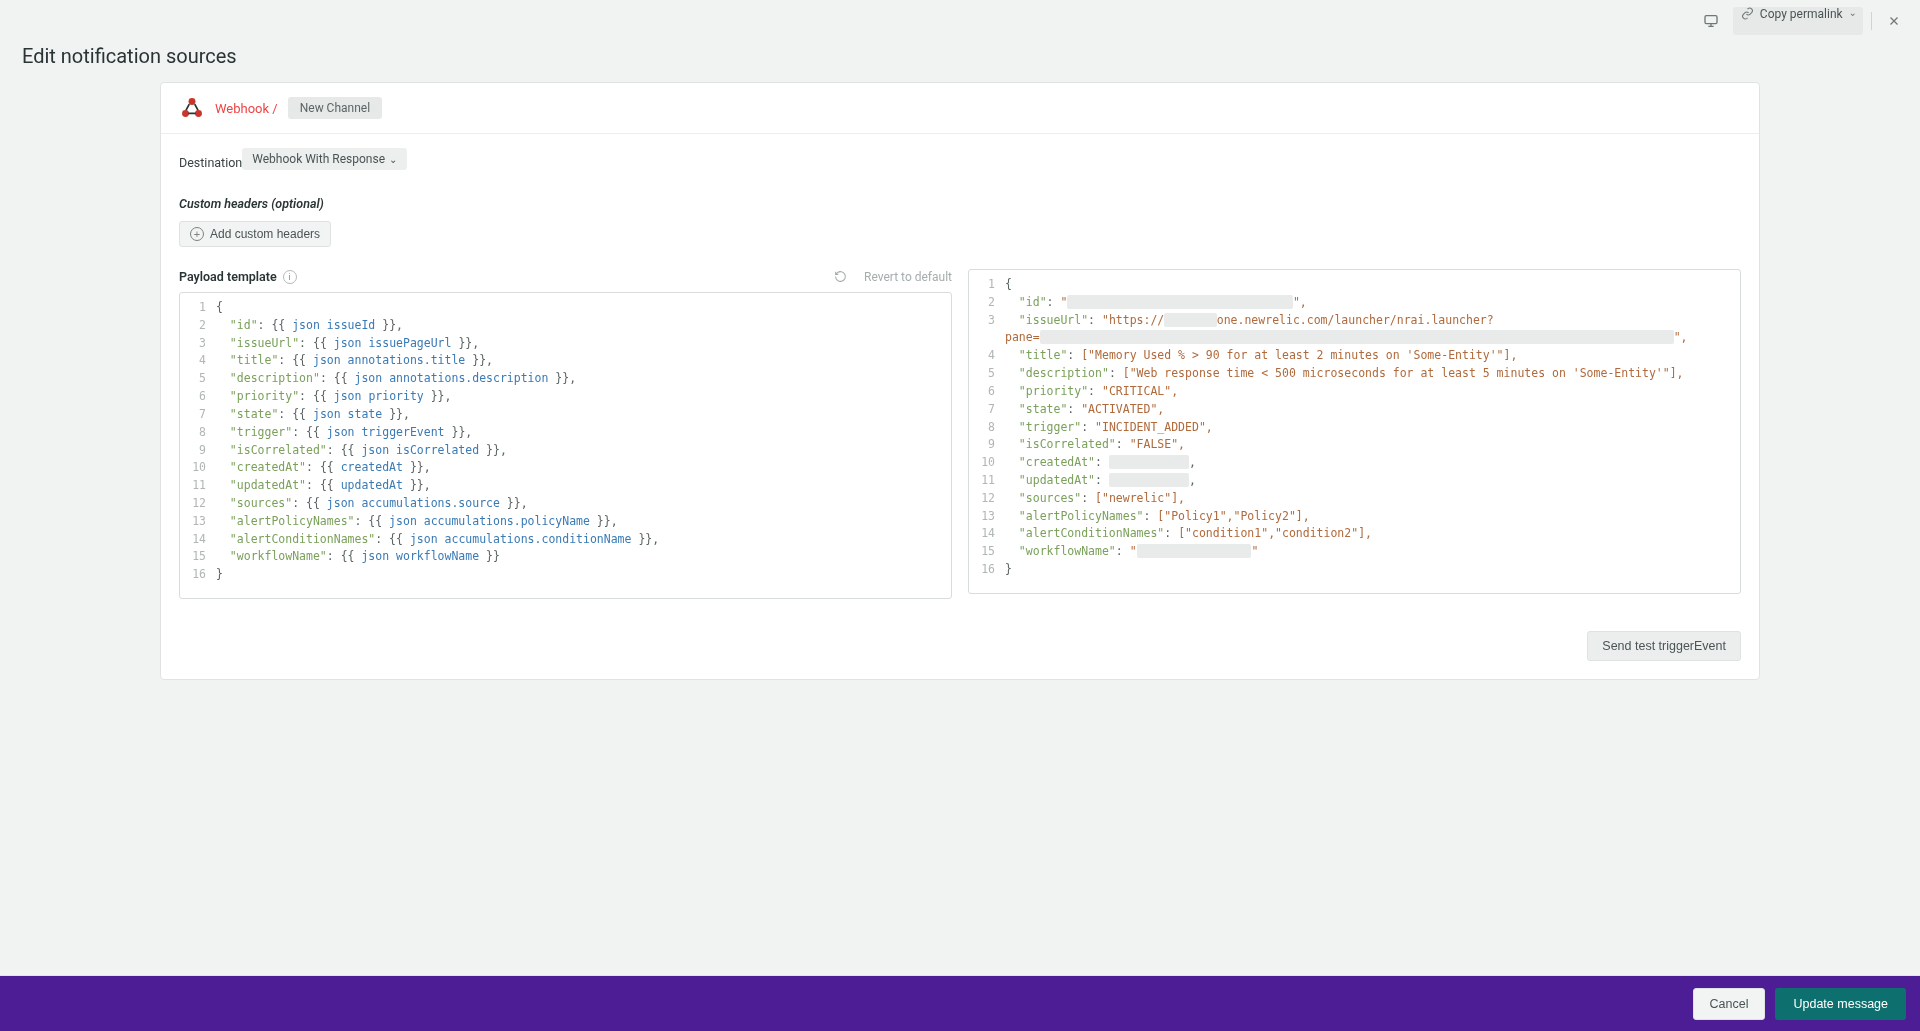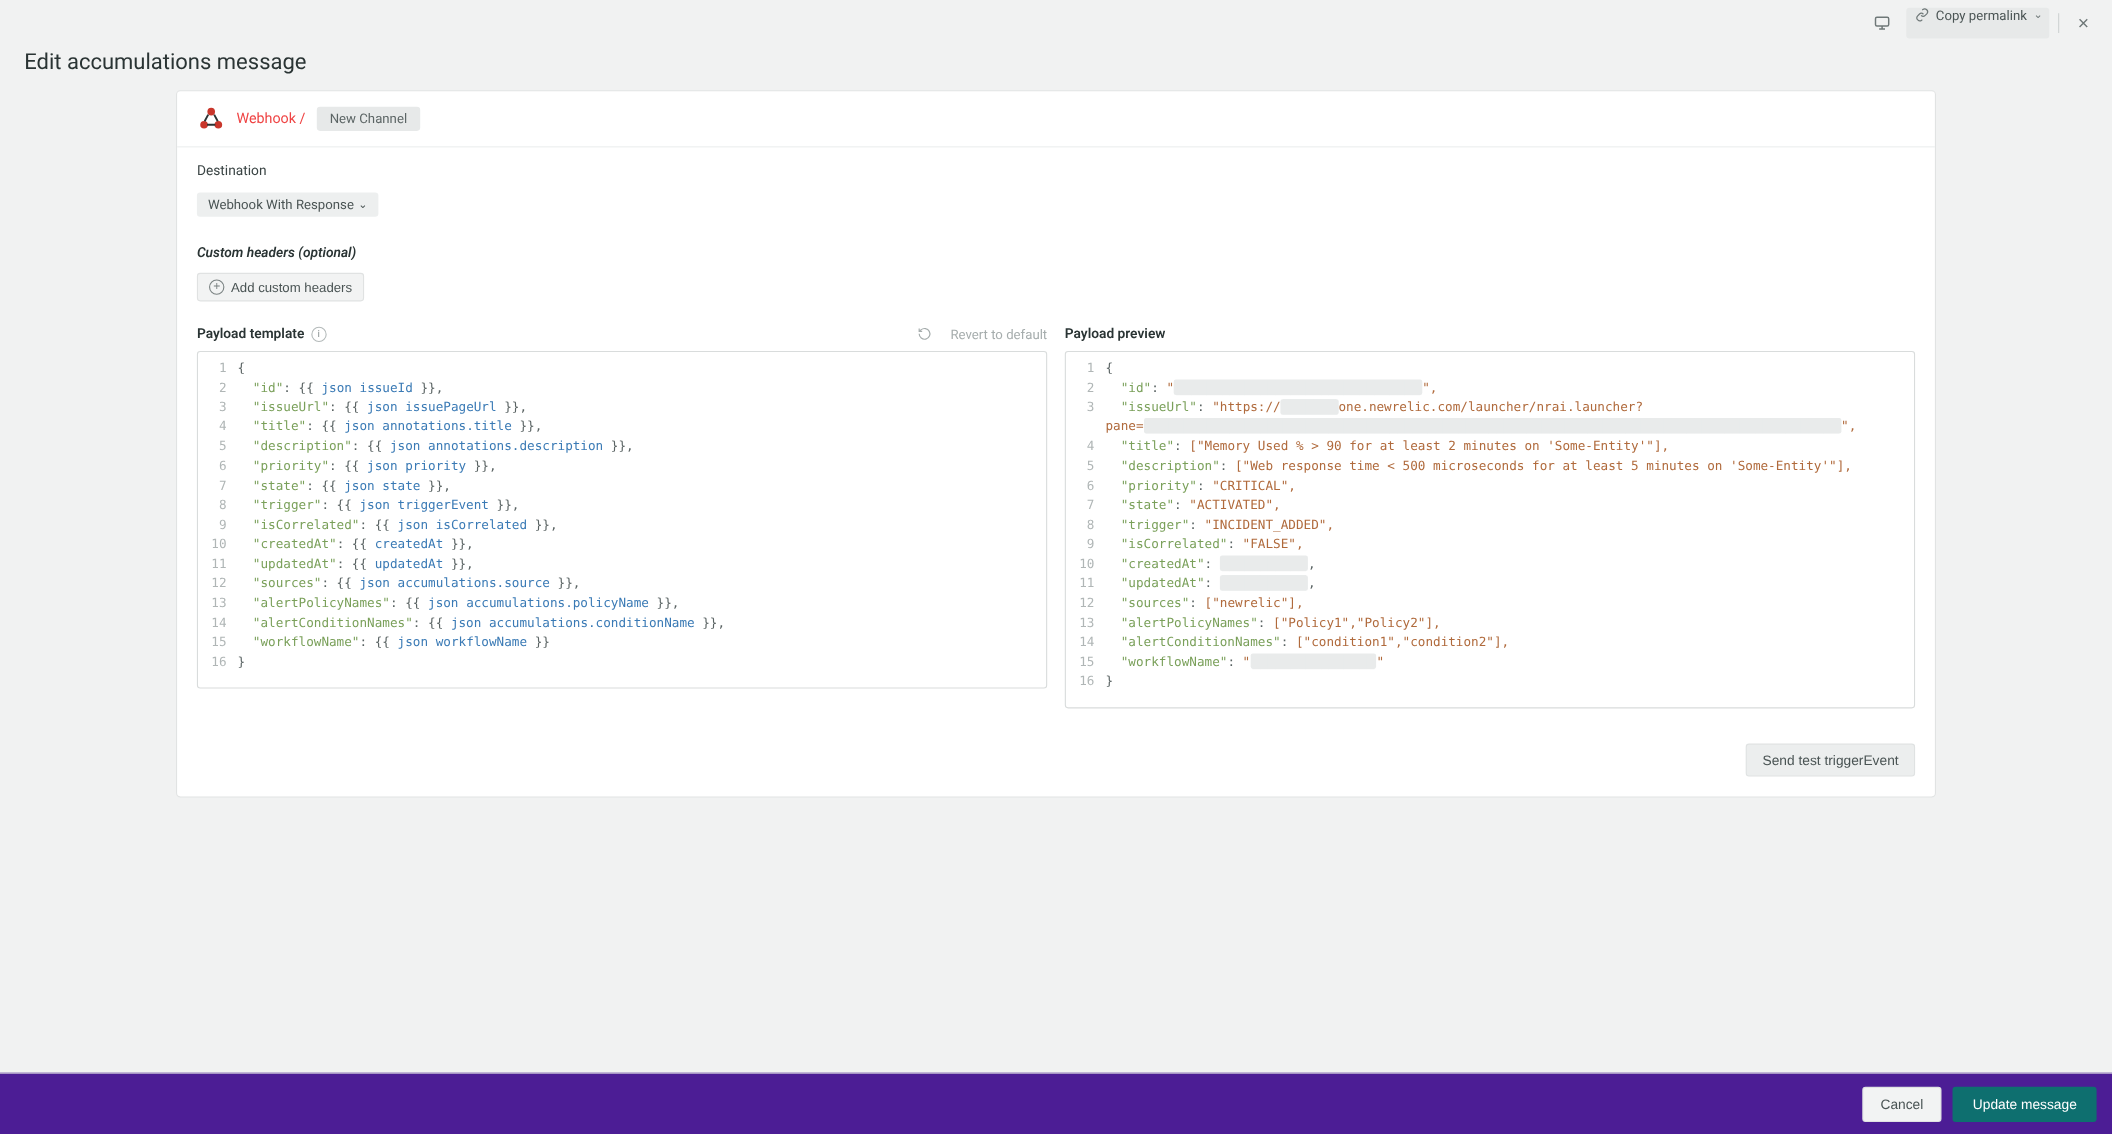--- a/index.html
+++ b/index.html
@@ -97,24 +97,23 @@
 .channel-chip {
   background: #e7e9e9;
   color: #5c6565;
   font-size: 12px;
   padding: 4px 12px;
   border-radius: 3px;
 }
 
 .dest-row {
   display: flex;
-  align-items: flex-start;
-  gap: 12px;
+  align-items: flex-end;
+  gap: 0;
   padding: 14px 18px 8px;
-  flex-direction: column;
 }
 
 .dest-label {
   font-size: 12.5px;
   color: #3a4444;
 }
 
 .dest-select {
   background: #edefef;
   border-radius: 3px;
@@ -330,21 +329,21 @@
     <span class="chev">⌄</span>
   </div>
   <div class="divider-v"></div>
   <div class="icon-btn">
     <svg width="14" height="14" viewBox="0 0 24 24" fill="none" stroke="#6f7878" stroke-width="2.2">
         <path d="M18 6 6 18M6 6l12 12"></path>
       </svg>
   </div>
 </div>
 
-<h1 class="page-title">Edit accumulations message</h1>
+<h1 class="page-title">Edit notification sources</h1>
 
 <div class="panel">
 
   <div class="panel-header">
     <span class="webhook-icon">
       <svg width="26" height="26" viewBox="0 0 24 24" fill="none">
         <circle cx="6" cy="17" r="3.2" fill="#c9372c"></circle>
         <circle cx="18" cy="17" r="3.2" fill="#c9372c"></circle>
         <circle cx="12" cy="6" r="3.2" fill="#c9372c"></circle>
         <path d="M9.5 8.5 6.5 14M14.5 8.5 17.5 14M8.5 17h7" stroke="#2a3434" stroke-width="1.6"></path>
@@ -446,25 +445,20 @@
             <div class="code"><span>  </span><span class="tok-prop">"workflowName"</span><span class="tok-pun">: {{ </span><span class="tok-kw">json</span><span class="tok-pun"> </span><span class="tok-kw">workflowName</span><span class="tok-pun"> }}</span></div>
           </div>
           <div class="code-line">
             <div class="gutter">16</div>
             <div class="code"><span class="tok-pun">}</span></div>
           </div>
         </div>
     </div>
 
     <div class="editor-col">
-      <div class="editor-head">
-        <div class="editor-title-wrap">
-          <span class="editor-title">Payload preview</span>
-        </div>
-      </div>
       <div class="code-box" id="preview-code">
           <div class="code-line">
             <div class="gutter">1</div>
             <div class="code"><span class="tok-pun">{</span></div>
           </div>
           <div class="code-line">
             <div class="gutter">2</div>
             <div class="code"><span>  </span><span class="tok-prop">"id"</span><span class="tok-pun">: </span><span class="tok-str">"</span><span class="redact">████████████████████████████████</span><span class="tok-str">",</span></div>
           </div>
           <div class="code-line">

